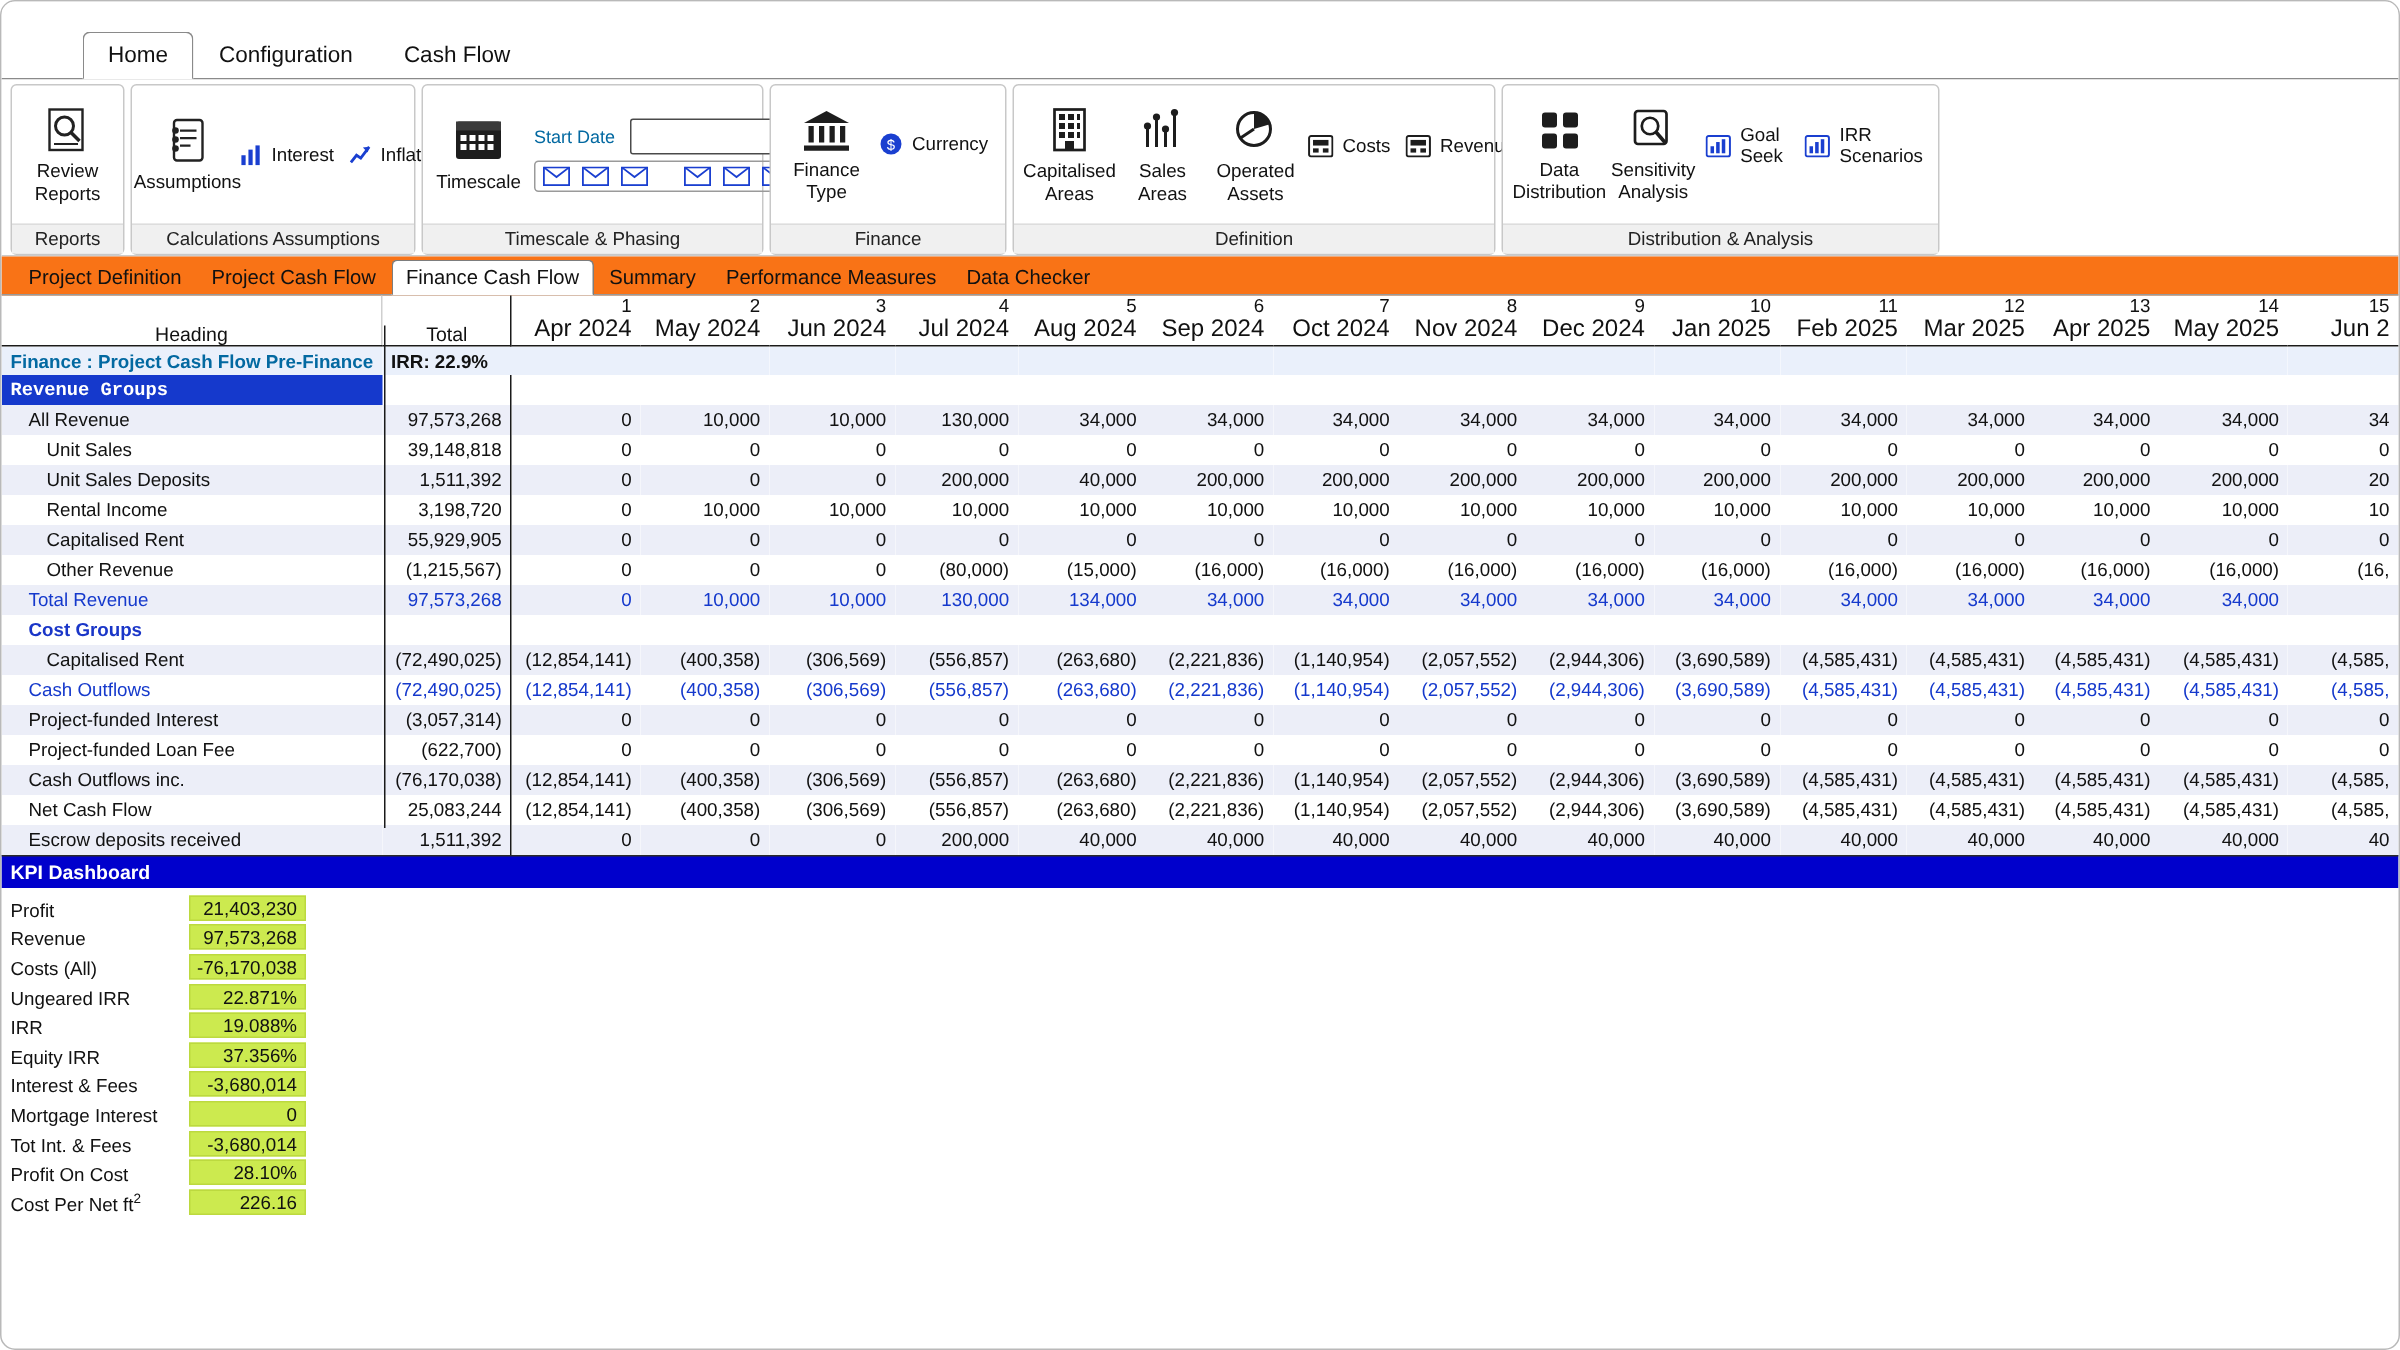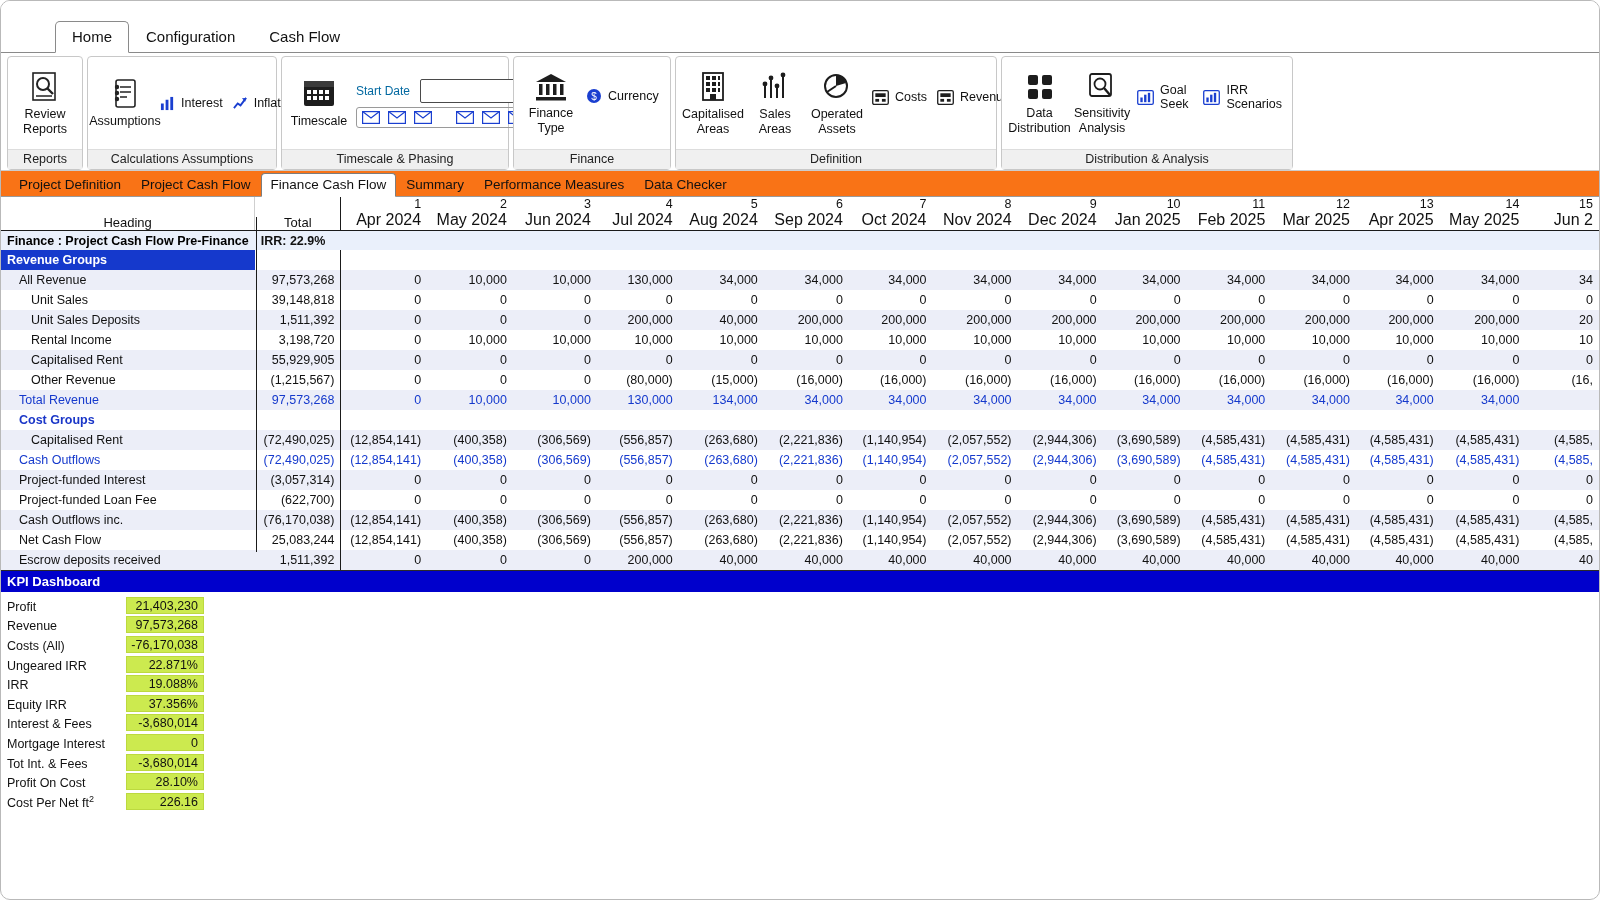--- a/index.html
+++ b/index.html
@@ -180,26 +180,27 @@
   th.hdr-period .pd { display: block; font-size: 16px; }
 
   td.c-label { text-align: left; }
   td.c-total { text-align: right; border-right: 1.5px solid #1a1a1a; }
   td.c-val { text-align: right; }
 
   tr.band-a td { background: #ffffff; }
   tr.band-b td { background: #eceef8; }
   tr.band-top td { background: #eaf0fb; }
 
-  .sect-title { font-weight: bold; font-size: 12.5px; color: #000000; }
+  .sect-title { font-weight: bold; font-size: 12.5px; color: #0369a1; }
   .irr-cell { font-weight: bold; text-align: left; padding-left: 70px; }
   .grp-blue {
     background: #1539cc !important;
     color: #ffffff;
     font-weight: bold;
+    font-family: Liberation Mono, monospace;
   }
   .grp-plain { color: #1a36c8; font-weight: bold; }
   .bold-blue { color: #1539cc; font-weight: normal; }
   .indent1 { padding-left: 18px !important; }
   .indent2 { padding-left: 30px !important; }
 
   .vline {
     position: absolute;
     top: 0; bottom: 0;
     width: 1px;

